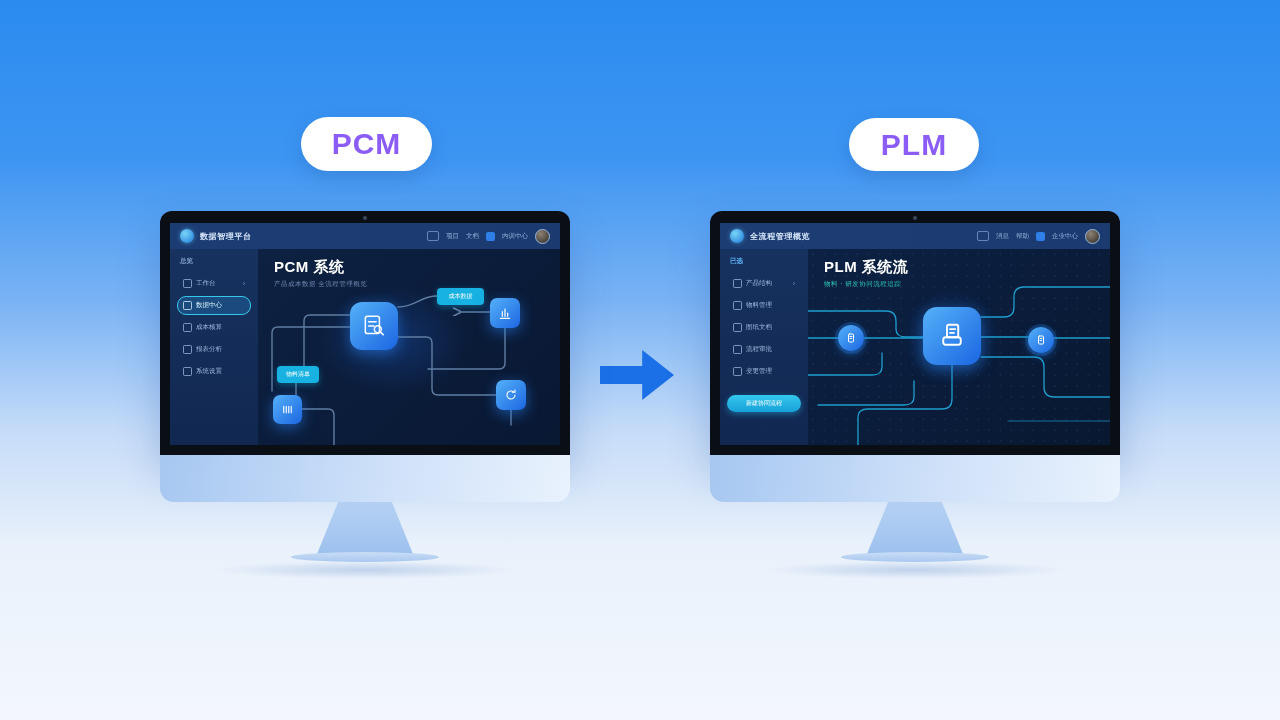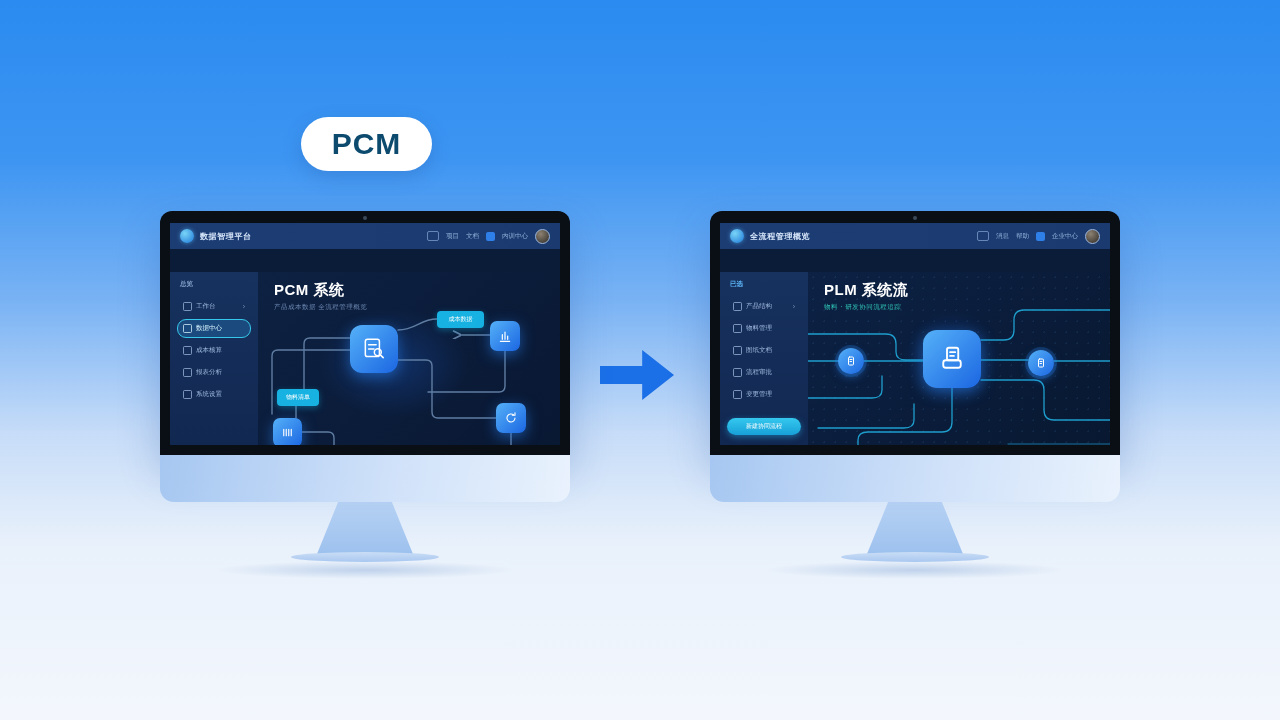--- a/index.html
+++ b/index.html
@@ -2,21 +2,21 @@
 <html><head>
 <meta charset="utf-8">
 <style>
   html,body{margin:0;padding:0;}
   body{font-family:"Liberation Sans", sans-serif;}
   .stage{position:relative;width:1280px;height:720px;overflow:hidden;
     background:linear-gradient(180deg,#2b8bf0 0%,#3d95f2 22%,#7ab3f4 42%,#c6dcf8 60%,#e9f1fb 76%,#f3f7fd 100%);}
   
   .badge{position:absolute;background:#ffffff;border-radius:28px;display:flex;align-items:center;justify-content:center;
     box-shadow:0 6px 18px rgba(30,80,160,.25);}
-  .badge span{font-size:30px;font-weight:800;color:#0c4a6e;letter-spacing:1px;}
+  .badge span{font-size:30px;font-weight:800;color:#8b5cf6;letter-spacing:1px;}
   .badge.pcm{left:301px;top:117px;width:131px;height:54px;}
   .badge.plm{left:849px;top:118px;width:130px;height:53px;}
   
   .big-arrow{position:absolute;left:600px;top:350px;width:74px;height:50px;background:#1b70e8;
     clip-path:polygon(0% 32%,57% 32%,57% 0%,100% 50%,57% 100%,57% 68%,0% 68%);}
   
   .monitor{position:absolute;width:410px;height:360px;}
   .monitor.left{left:160px;top:211px;}
   .monitor.right{left:710px;top:211px;}
   .bezel{position:absolute;left:0;top:0;width:410px;height:244px;background:#0a0e15;border-radius:12px 12px 0 0;
@@ -37,21 +37,21 @@
     background:linear-gradient(90deg,#1c3d74,#1b3a70);}
   .logo{width:14px;height:14px;border-radius:50%;flex:none;
     background:radial-gradient(circle at 35% 32%,#79d4f7,#1d78d8);box-shadow:0 0 4px rgba(90,190,250,.6);}
   .brand{font-size:8px;font-weight:700;color:#d6e6fa;letter-spacing:.6px;white-space:nowrap;}
   .tb-right{margin-left:auto;display:flex;align-items:center;gap:7px;}
   .tb-ic{width:10px;height:8px;border:1px solid #7fa2cf;border-radius:2px;opacity:.75;}
   .tb-txt{font-size:6.5px;color:#8fb0d8;white-space:nowrap;}
   .tb-badge{width:9px;height:9px;border-radius:2px;background:#2f7fe8;}
   .avatar{width:13px;height:13px;border-radius:50%;flex:none;border:1px solid #9db8dd;
     background:radial-gradient(circle at 35% 30%,#8d8272,#2e2a26);}
-  .sbody{flex:1;display:flex;min-height:0;margin-top:23px;}
+  .sbody{flex:1;display:flex;min-height:0;}
   .sidebar{width:88px;flex:none;padding:8px 7px;box-sizing:border-box;
     background:linear-gradient(180deg,#17325f,#112851);}
   .side-header{font-size:6.5px;color:#7f9cc6;margin:0 3px 8px 3px;font-weight:700;}
   .side-header.chip{color:#5db6f8;}
   .side-item{display:flex;align-items:center;gap:4px;font-size:6.5px;color:#9db8dd;
     padding:4px 5px;margin-bottom:3px;border:1px solid transparent;border-radius:9px;}
   .side-item .chev{margin-left:auto;font-size:7px;opacity:.7;}
   .side-item.active{border-color:#35c8ea;background:rgba(42,150,220,.28);color:#d9f3ff;}
   .side-ic{width:7px;height:7px;flex:none;border:1px solid currentColor;border-radius:1.5px;opacity:.75;}
   .side-btn{margin-top:14px;height:17px;border-radius:9px;display:flex;align-items:center;justify-content:center;
@@ -78,20 +78,23 @@
 </style>
 </head>
 <body>
 
 <div class="stage">
 
   <div class="badge pcm">
     <span>PCM</span>
   </div>
 
+  <div class="badge plm">
+    <span>PLM</span>
+  </div>
 
   <div class="big-arrow"></div>
 
   <div class="monitor left">
     <div class="floor-shadow"></div>
     <div class="stand"></div>
     <div class="base"></div>
     <div class="bezel">
       <div class="cam"></div>
       <div class="screen">

